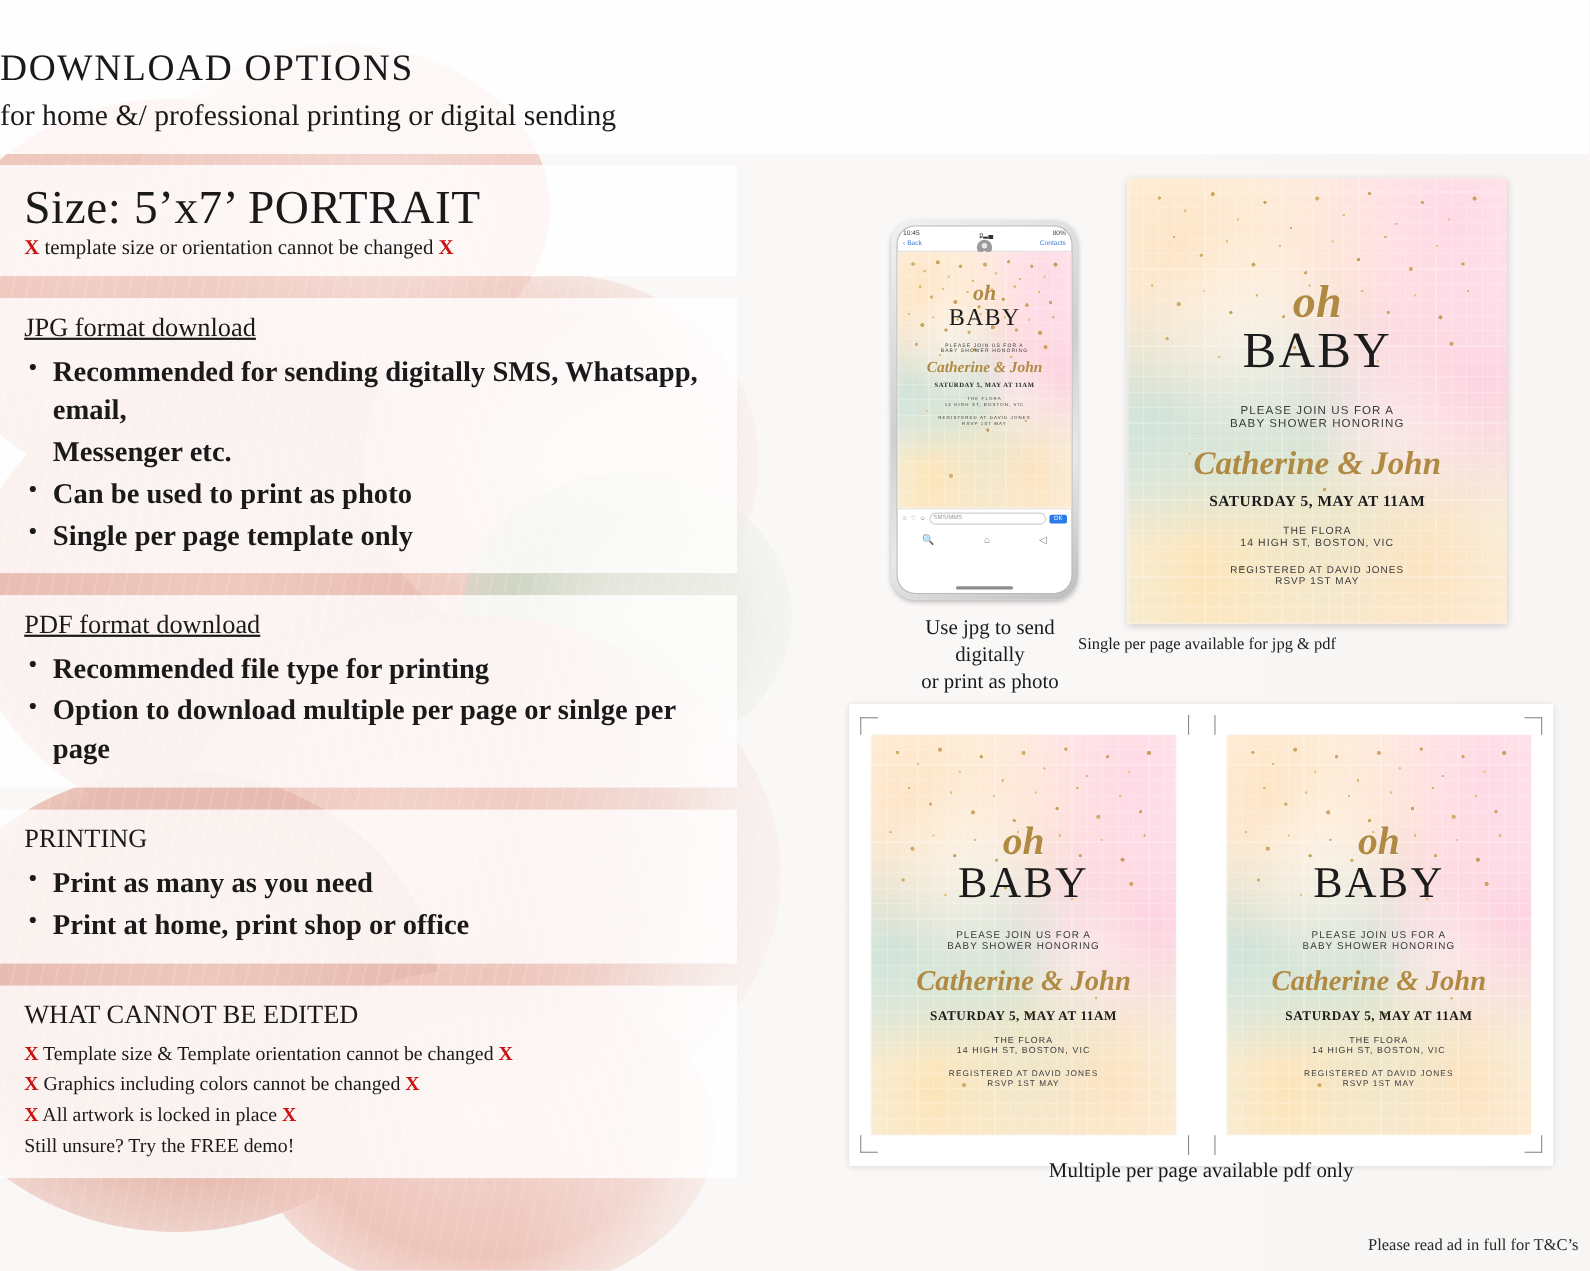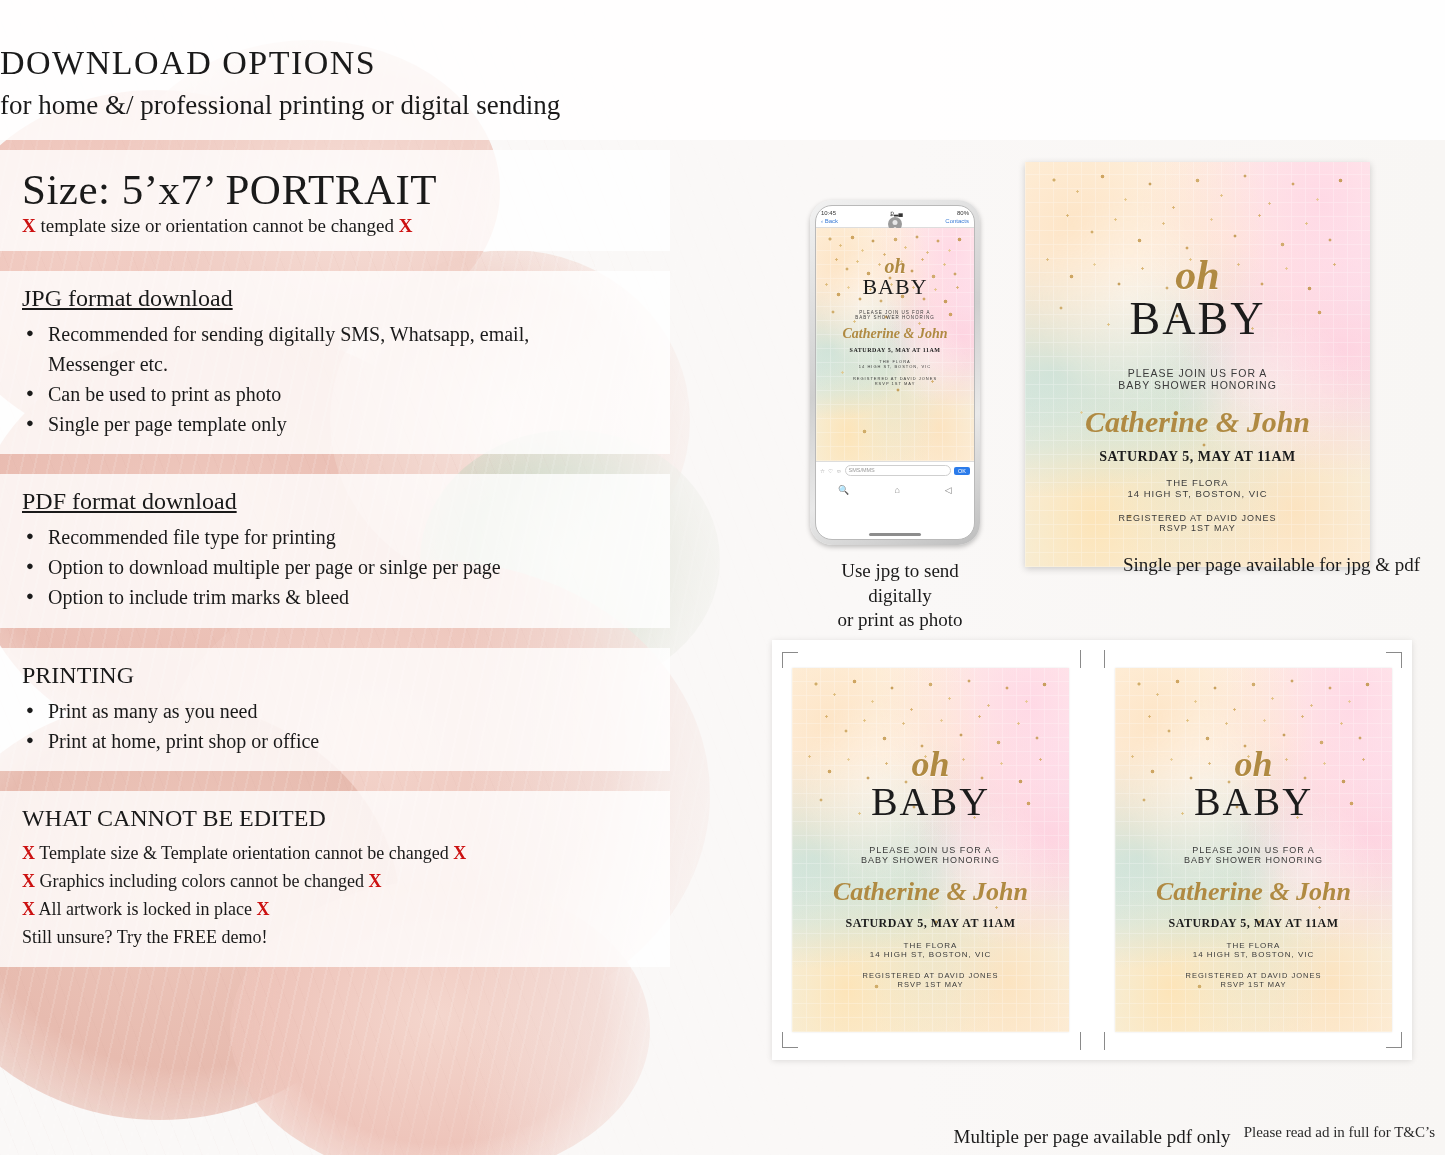--- a/index.html
+++ b/index.html
@@ -54,21 +54,21 @@
   
   .left { position:absolute; left:0; top:150px; width:670px; }
   .panel { background:rgba(255,255,255,.80); padding:10px 22px 14px 22px; margin-bottom:20px; }
   .panel.tight { padding-bottom:10px; }
   .size-title { font-size:43px; letter-spacing:.5px; margin:6px 0 2px 0; line-height:1.1; }
   .size-sub { font-size:19px; margin:0 0 4px 0; }
   .xmark { color:#cc1111; font-weight:700; }
   .sec-title { font-size:24px; text-decoration:underline; margin:4px 0 6px 0; display:inline-block; }
   .sec-title.plain { text-decoration:none; }
   ul { margin:0; padding-left:26px; list-style:none; }
-  li { font-size:20px; line-height:1.34; margin:3px 0; position:relative; }
+  li { font-size:26px; line-height:1.34; margin:3px 0; position:relative;font-weight:bold; }
   li:before { content:"\25CF"; position:absolute; left:-22px; top:0; font-size:13px; line-height:1.9; }
   li.nobullet:before { content:""; }
   .xline { font-size:18px; line-height:1.38; margin:3px 0; color:#1a1a1a; }
   .xline .xmark { color:#cc1111; }
 
   
   .right { position:absolute; left:700px; top:150px; width:745px; }
 
   
   .phone-wrap { position:absolute; left:110px; top:50px; width:180px; }
@@ -230,22 +230,22 @@
   .phone-card .baby { font-size:22px; display:block; margin-top:-2px; letter-spacing:1px; }
   .phone-card .l1 { font-size:4.5px; margin-top:10px; display:block; }
   .phone-card .l2 { font-size:4.5px; display:block; }
   .phone-card .names { font-size:14px; display:block; margin-top:6px; }
   .phone-card .datetxt { font-size:6px; display:block; margin-top:5px; }
   .phone-card .l3 { font-size:4px; display:block; margin-top:6px; }
   .phone-card .l4 { font-size:4px; display:block; }
   .phone-card .l5 { font-size:4px; display:block; margin-top:7px; }
   .phone-card .l6 { font-size:4px; display:block; }
 
-  .cap-single { position:absolute; left:280px; top:404px; width:440px; text-align:right; font-size:19px; }
-  .cap-multi { position:absolute; left:72px; top:976px; width:640px; text-align:center; font-size:19px; }
+  .cap-single { position:absolute; left:280px; top:428px; width:440px; text-align:left; font-size:15px; }
+  .cap-multi { position:absolute; left:72px; top:904px; width:640px; text-align:center; font-size:19px; }
   .footnote { position:absolute; right:10px; bottom:14px; font-size:15px; color:#2a2a2a;text-align:right; }
 </style>
 </head>
 <body>
 
 <div class="bg">
   <div class="bg-base"></div>
   <div class="petal p1"></div>
   <div class="petal p2"></div>
   <div class="petal p3"></div>
@@ -282,21 +282,20 @@
       <li>Can be used to print as photo</li>
       <li>Single per page template only</li>
     </ul>
   </div>
 
   <div class="panel">
     <div class="sec-title">PDF format download</div>
     <ul>
       <li>Recommended file type for printing</li>
       <li>Option to download multiple per page or sinlge per page</li>
-      <li>Option to include trim marks &amp; bleed</li>
     </ul>
   </div>
 
   <div class="panel">
     <div class="sec-title plain">PRINTING</div>
     <ul>
       <li>Print as many as you need</li>
       <li>Print at home, print shop or office</li>
     </ul>
   </div>

